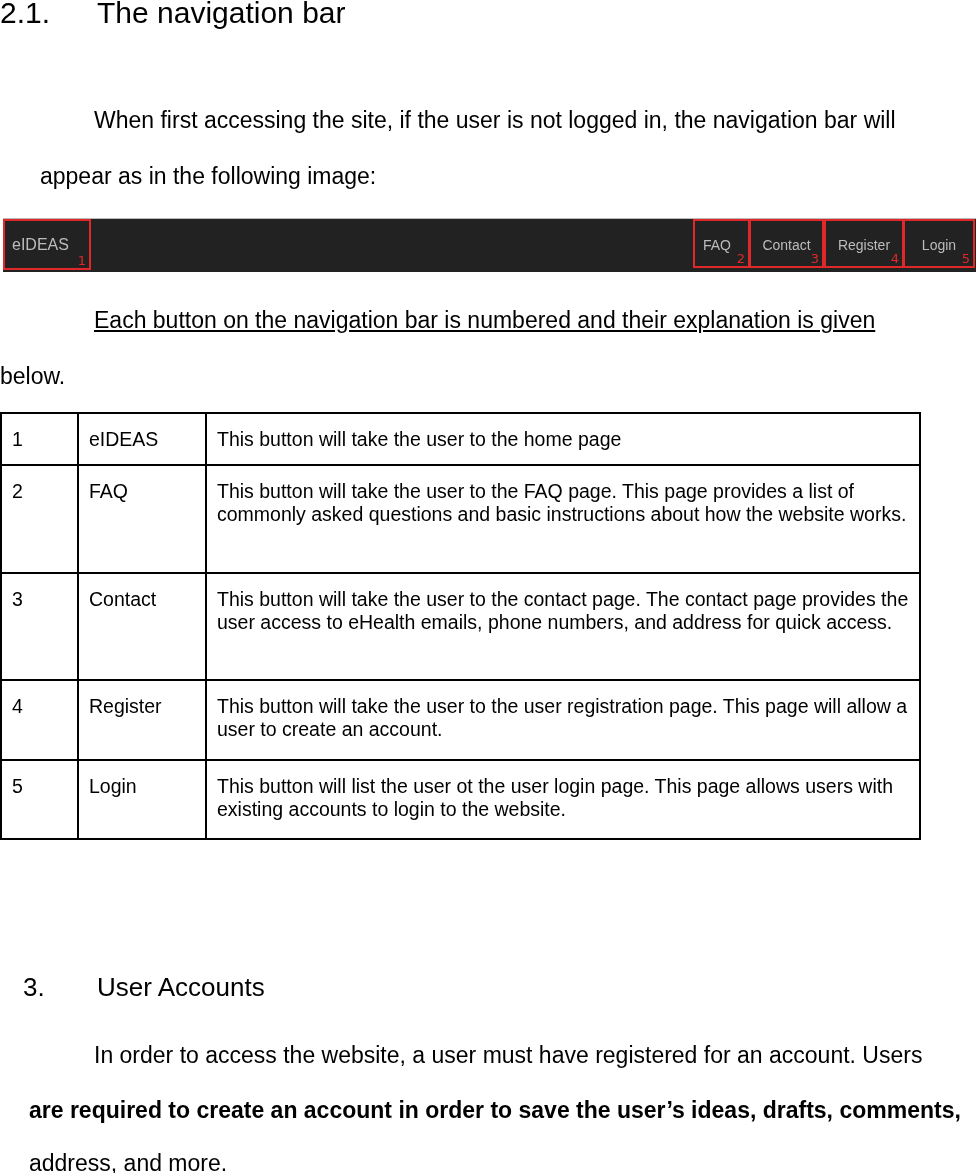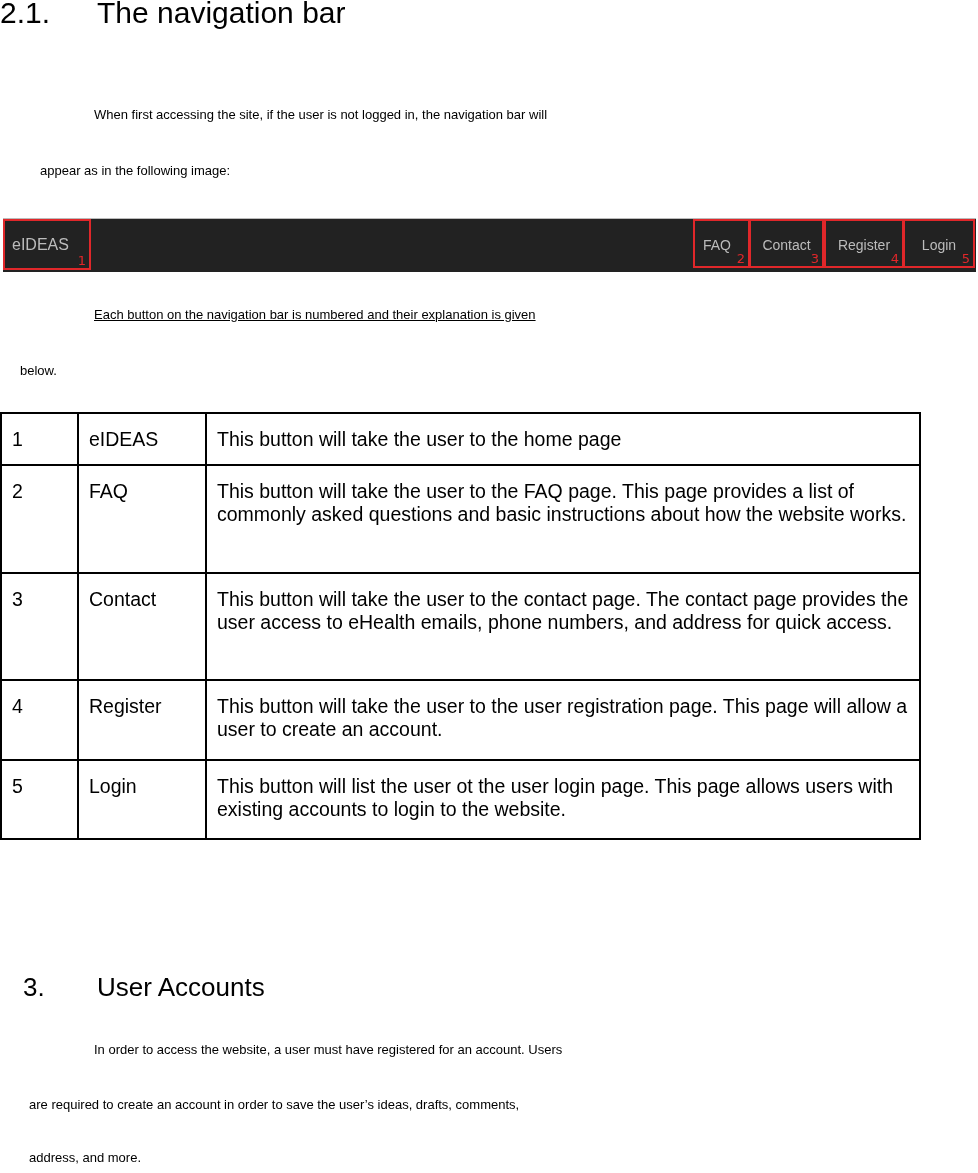--- a/index.html
+++ b/index.html
@@ -3,21 +3,21 @@
 <meta charset="utf-8">
 <style>
   html, body { margin: 0; padding: 0; background: #ffffff; }
   body {
     width: 978px; height: 1173px; position: relative; overflow: hidden;
     font-family: "Liberation Sans", sans-serif; color: #000;
   }
   .abs { position: absolute; }
   .h2 { font-size: 30px; line-height: 30px; top: -2px; left: 0; white-space: nowrap; }
   .h2 .num { display: inline-block; width: 97px; }
-  .para { font-size: 13px; white-space: nowrap; }
+  .para { font-size: 23px; white-space: nowrap; }
 
   
   .navbar {
     left: 3px; top: 218px; width: 973px; height: 53px;
     background: #222222; border-top: 1px solid #bbbbbb;
   }
   .nav-item {
     position: absolute; top: 0; height: 49px;
     border: 2px solid #e0272a; box-sizing: border-box;
     color: #bcbcbc; font-size: 14px;
@@ -72,21 +72,21 @@
     <span class="lbl">Register</span>
     <span class="badge">4</span>
   </div>
   <div class="nav-item" style="left:900px; width:72px;">
     <span class="lbl">Login</span>
     <span class="badge">5</span>
   </div>
 </div>
 
 <div class="abs para" style="left:94px; top:307px;text-decoration:underline;">Each button on the navigation bar is numbered and their explanation is given</div>
-<div class="abs para" style="left:0; top:363px;padding-left:20px;">below.</div>
+<div class="abs para" style="left:0; top:363px;">below.</div>
 
 <table class="spec">
   <tbody>
       <tr style="height:52px;">
     <td class="c1">1</td>
     <td class="c2">eIDEAS</td>
     <td>This button will take the user to the home page</td>
   </tr>
   <tr style="height:108px;">
     <td class="c1">2</td>
@@ -109,14 +109,14 @@
     <td>This button will list the user ot the user login page. This page allows users with existing accounts to login to the website.</td>
   </tr>
 </tbody>
   </table>
 
 <div class="abs h1">
   <span class="num">3.</span><span>User Accounts</span>
 </div>
 
 <div class="abs para" style="left:94px; top:1042px;">In order to access the website, a user must have registered for an account. Users</div>
-<div class="abs para" style="left:29px; top:1097px;">are required to create an account in order to save the user’s ideas, drafts, comments,</div>
+<div class="abs para" style="left:29px; top:1097px;font-weight:bold;">are required to create an account in order to save the user’s ideas, drafts, comments,</div>
 <div class="abs para" style="left:29px; top:1150px;">address, and more.</div>
 
 </body></html>

